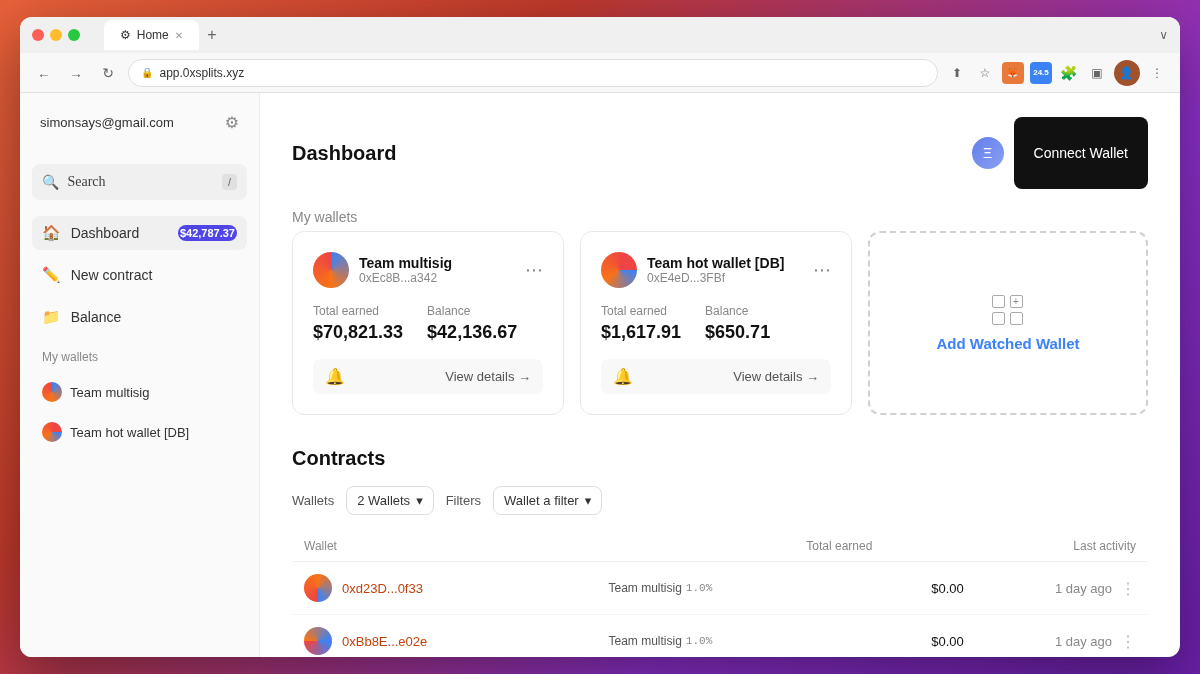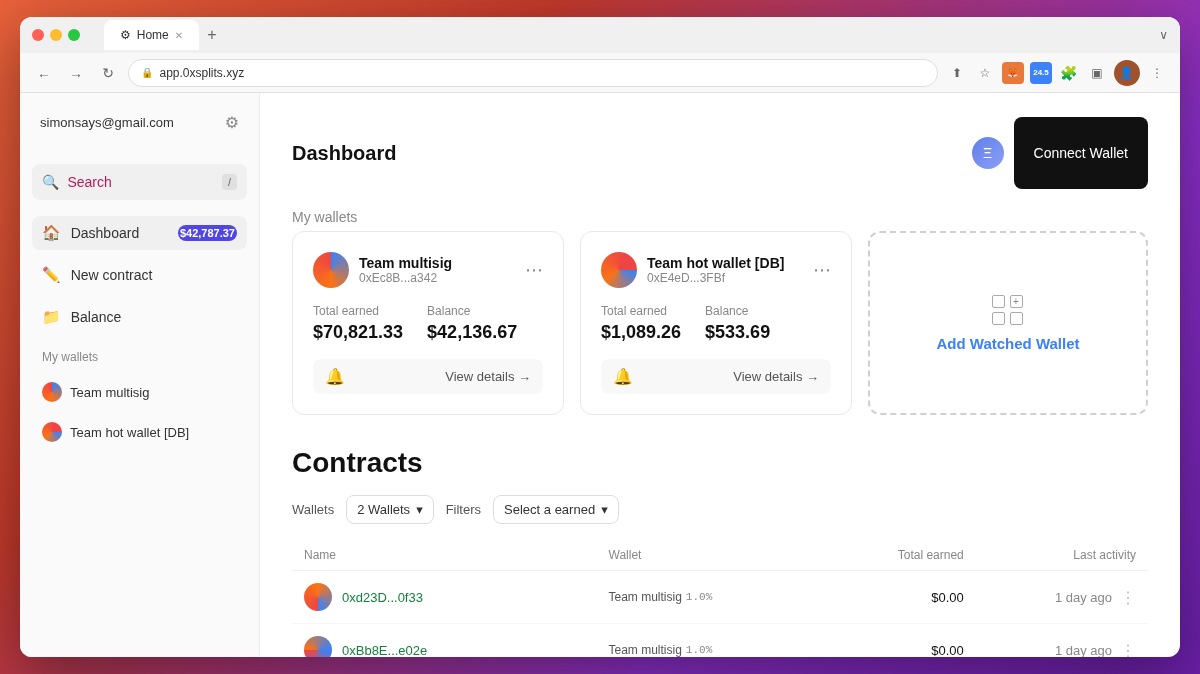--- a/index.html
+++ b/index.html
@@ -132,21 +132,21 @@
       background: #f0f0f0;
       border-radius: 8px;
       height: 36px;
       display: flex;
       align-items: center;
       padding: 0 10px;
       gap: 8px;
       cursor: pointer;
       margin-bottom: 8px;
     }
-    .search-placeholder { font-size: 14px; color: #be185d; flex: 1; }
+    .search-placeholder { font-size: 14px; color: #404040; flex: 1; font-family: Liberation Serif, serif; }
     .search-shortcut {
       background: #e0e0e0;
       border-radius: 4px;
       padding: 2px 6px;
       font-size: 11px;
       color: #666;
     }
     .nav-item {
       display: flex;
       align-items: center;
@@ -281,21 +281,21 @@
       align-items: center;
       justify-content: center;
       gap: 8px;
       cursor: pointer;
       text-align: center;
     }
     .add-watched-title { font-size: 15px; font-weight: 600; color: #3b82f6; }
     .add-watched-desc { font-size: 12px; color: #888; line-height: 1.4; }
     
     .contracts-section { }
-    .contracts-header { font-size: 28px; font-weight: 600; color: #111; margin-bottom: 16px; }
+    .contracts-header { font-size: 20px; font-weight: 600; color: #111; margin-bottom: 16px; }
     .contracts-filters {
       display: flex;
       align-items: center;
       gap: 12px;
       margin-bottom: 16px;
     }
     .filter-label { font-size: 13px; color: #555; }
     .filter-select {
       border: 1px solid #ddd;
       border-radius: 8px;
@@ -324,21 +324,21 @@
     .table-row {
       display: flex;
       align-items: center;
       padding: 12px 12px;
       border-bottom: 1px solid #f5f5f5;
     }
     .contract-avatar {
       width: 28px; height: 28px; border-radius: 50%;
       margin-right: 10px; flex-shrink: 0;
     }
-    .contract-name { font-size: 13px; color: #15803d; font-weight: 500; }
+    .contract-name { font-size: 13px; color: #c2410c; font-weight: 500; }
     .wallet-tag {
       font-size: 12px; color: #555;
       display: flex; align-items: center; gap: 4px;
     }
     .wallet-pct { color: #888; font-size: 11px; font-family: Liberation Mono, monospace; }
     .earned-val { font-size: 13px; color: #111; text-align: right; padding-right: 20px; }
     .activity-val { font-size: 13px; color: #888; text-align: right; }
     .row-menu { color: #bbb; font-size: 16px; cursor: pointer; margin-left: 8px; }
 
     
@@ -497,25 +497,25 @@
                 <div>
                   <div class="wallet-name">Team hot wallet [DB]</div>
                   <div class="wallet-addr">0xE4eD...3FBf</div>
                 </div>
               </div>
               <span class="wallet-menu">⋯</span>
             </div>
             <div class="wallet-stats">
               <div>
                 <div class="stat-label">Total earned</div>
-                <div class="stat-value">$1,089.26</div>
+                <div class="stat-value">$1,617.91</div>
               </div>
               <div>
                 <div class="stat-label">Balance</div>
-                <div class="stat-value">$533.69</div>
+                <div class="stat-value">$650.71</div>
               </div>
             </div>
             <div class="wallet-card-footer">
               <span class="bell-icon">🔔</span>
               <button class="view-details-btn">
                 <span>View details →</span>
               </button>
             </div>
           </div>
 
@@ -536,28 +536,27 @@
         <div class="contracts-header">Contracts</div>
 
         <div class="contracts-filters">
           <span class="filter-label">Wallets</span>
           <div class="filter-select">
             <span>2 Wallets</span>
             <span>▾</span>
           </div>
           <span class="filter-label">Filters</span>
           <div class="filter-select">
-            <span>Select a earned</span>
+            <span>Wallet a filter</span>
             <span>▾</span>
           </div>
         </div>
 
         <div class="contracts-table">
           <div class="table-header">
-            <div class="col-name">Name</div>
             <div class="col-wallet">Wallet</div>
             <div class="col-earned">Total earned</div>
             <div class="col-activity">Last activity</div>
           </div>
 
           <div class="table-row">
             <div class="col-name" style="display:flex; align-items:center;">
               <div class="contract-avatar avatar-contract1"></div>
               <span class="contract-name">0xd23D...0f33</span>
             </div>

